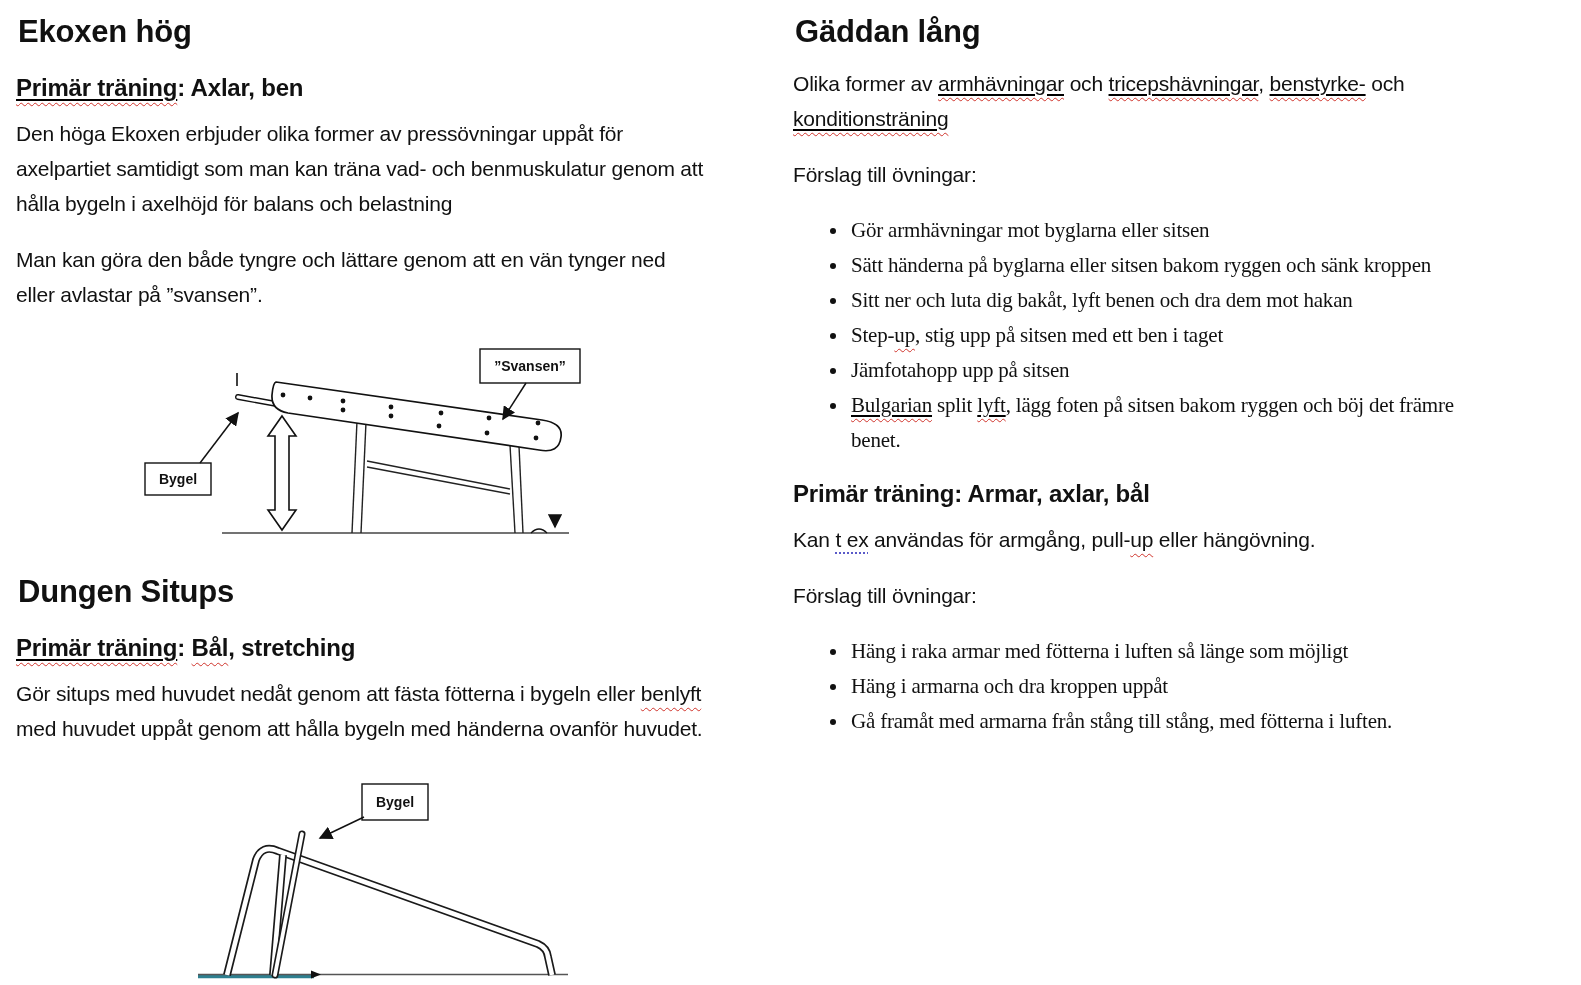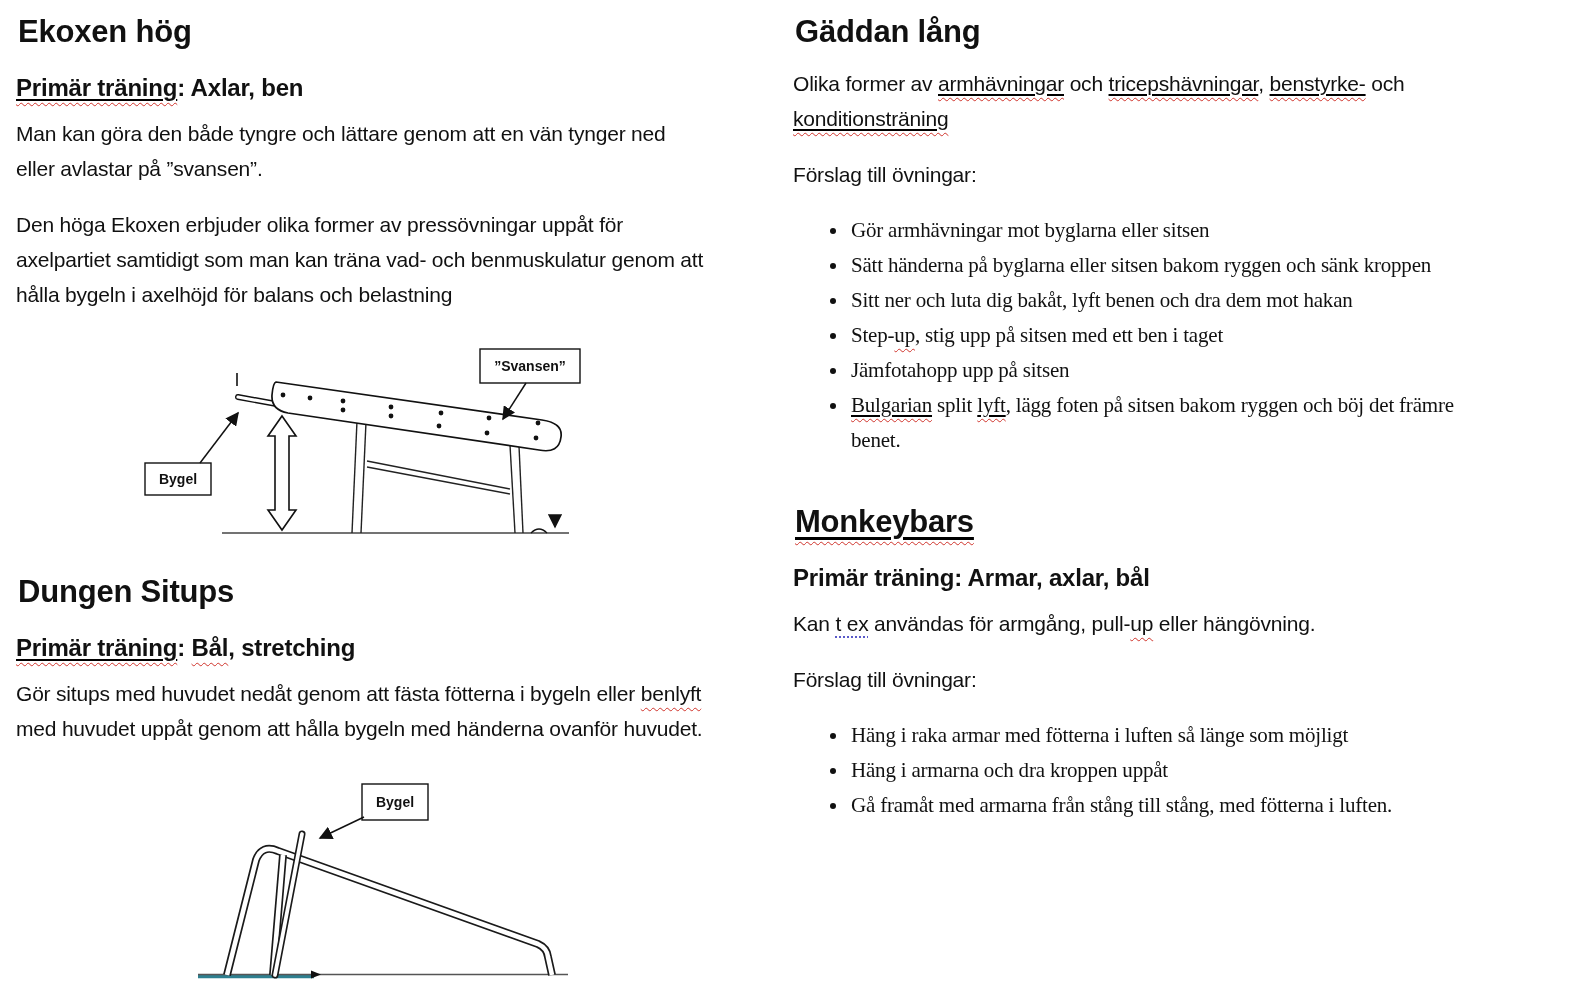--- a/index.html
+++ b/index.html
@@ -39,23 +39,23 @@
 <div class="page">
 
   <div class="col col-left">
 
     <h1>Ekoxen hög</h1>
 
     <div class="sub">
       <span class="u"><span class="sp">Primär träning</span></span><span>: Axlar, ben</span>
     </div>
 
+    <p class="para">Den höga Ekoxen erbjuder olika former av pressövningar uppåt för axelpartiet samtidigt som man kan träna vad- och benmuskulatur genom att hålla bygeln i axelhöjd för balans och belastning</p>
+
     <p class="para">Man kan göra den både tyngre och lättare genom att en vän tynger ned eller avlastar på ”svansen”.</p>
-
-    <p class="para">Den höga Ekoxen erbjuder olika former av pressövningar uppåt för axelpartiet samtidigt som man kan träna vad- och benmuskulatur genom att hålla bygeln i axelhöjd för balans och belastning</p>
 
     <div class="diagram dg1">
       <svg width="500" height="205" viewBox="0 0 500 205">
         <defs>
           <marker id="ah" markerWidth="10" markerHeight="9" refX="8" refY="4.5" orient="auto">
             <path d="M0,0 L9,4.5 L0,9 Z" fill="#111"></path>
           </marker>
         </defs>
 
         <line x1="112" y1="200" x2="459" y2="200" stroke="#444" stroke-width="1.4"></line>
@@ -159,21 +159,20 @@
 
     <ul class="bullets">
       <li>Gör armhävningar mot byglarna eller sitsen</li>
       <li>Sätt händerna på byglarna eller sitsen bakom ryggen och sänk kroppen</li>
       <li>Sitt ner och luta dig bakåt, lyft benen och dra dem mot hakan</li>
       <li><span>Step-</span><span class="sp">up</span><span>, stig upp på sitsen med ett ben i taget</span></li>
       <li>Jämfotahopp upp på sitsen</li>
       <li><span class="u"><span class="sp">Bulgarian</span></span><span> split </span><span class="u"><span class="sp">lyft</span></span><span>, lägg foten på sitsen bakom ryggen och böj det främre benet.</span></li>
     </ul>
 
-    <h1 class="h1-gap-lg"><span class="u u2"><span class="sp sp-low">Monkeybars</span></span></h1>
 
     <div class="sub">Primär träning: Armar, axlar, bål</div>
 
     <p class="para"><span>Kan </span><span class="gr">t ex</span><span> användas för armgång, pull-</span><span class="sp">up</span><span> eller hängövning.</span></p>
 
     <p class="para">Förslag till övningar:</p>
 
     <ul class="bullets">
       <li>Häng i raka armar med fötterna i luften så länge som möjligt</li>
       <li>Häng i armarna och dra kroppen uppåt</li>

